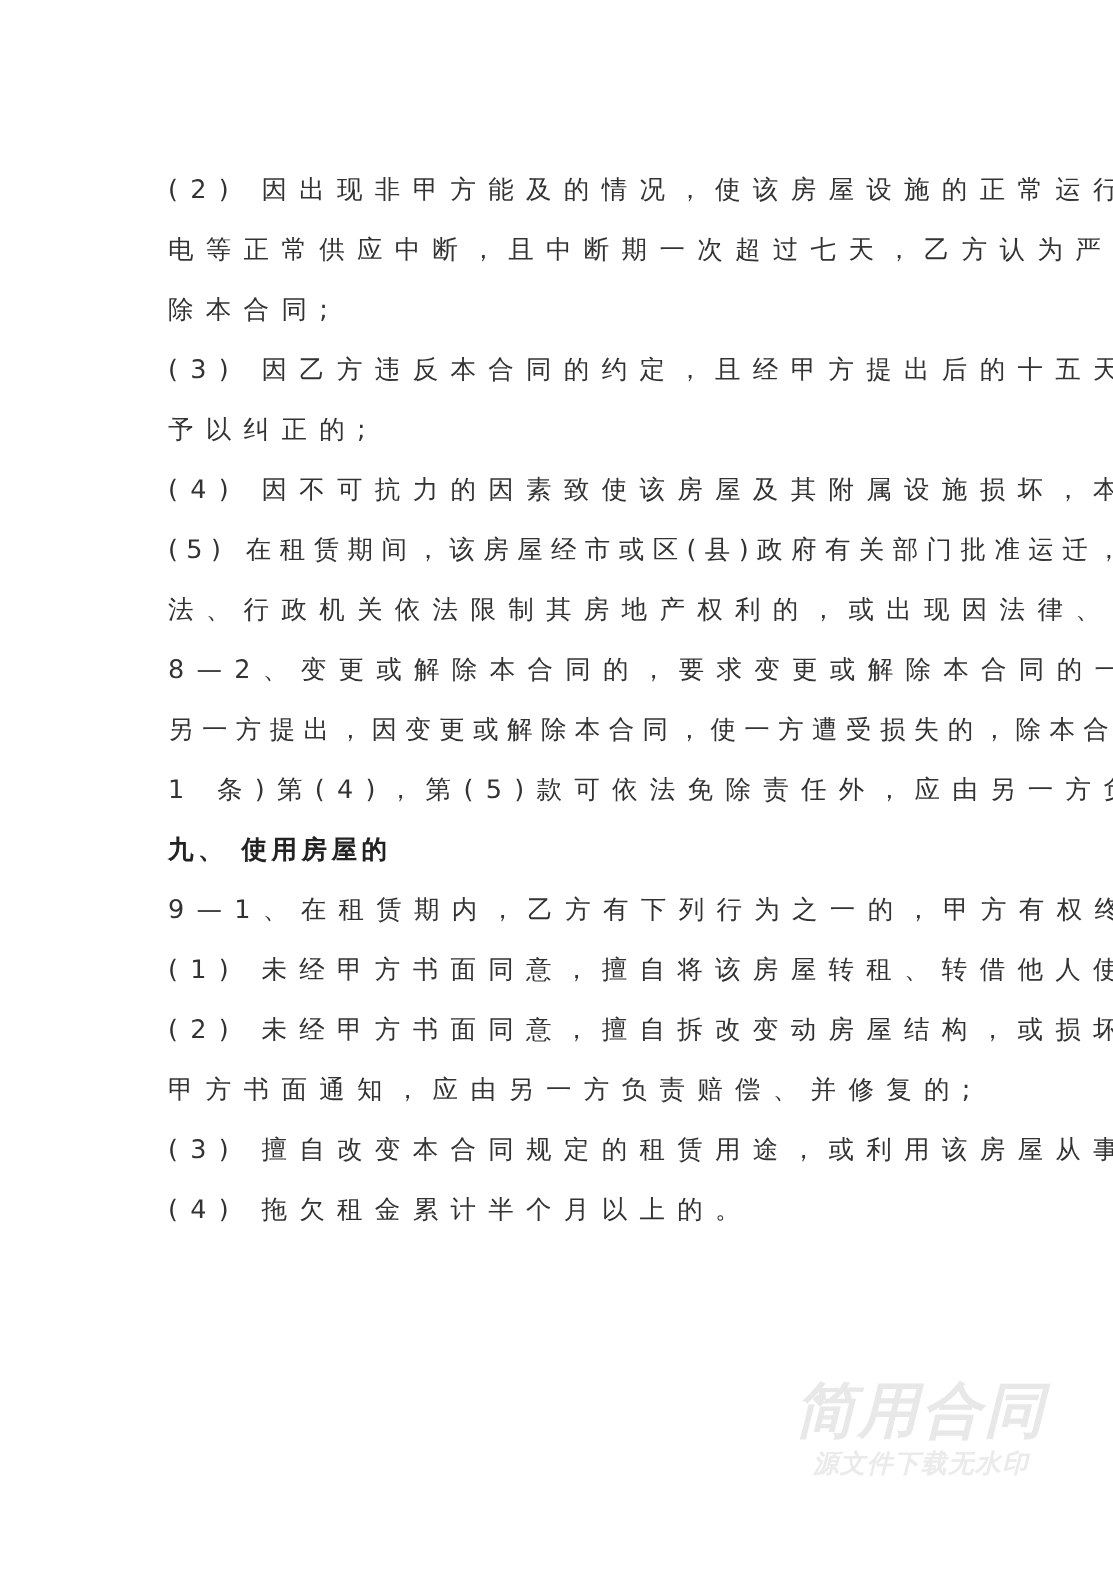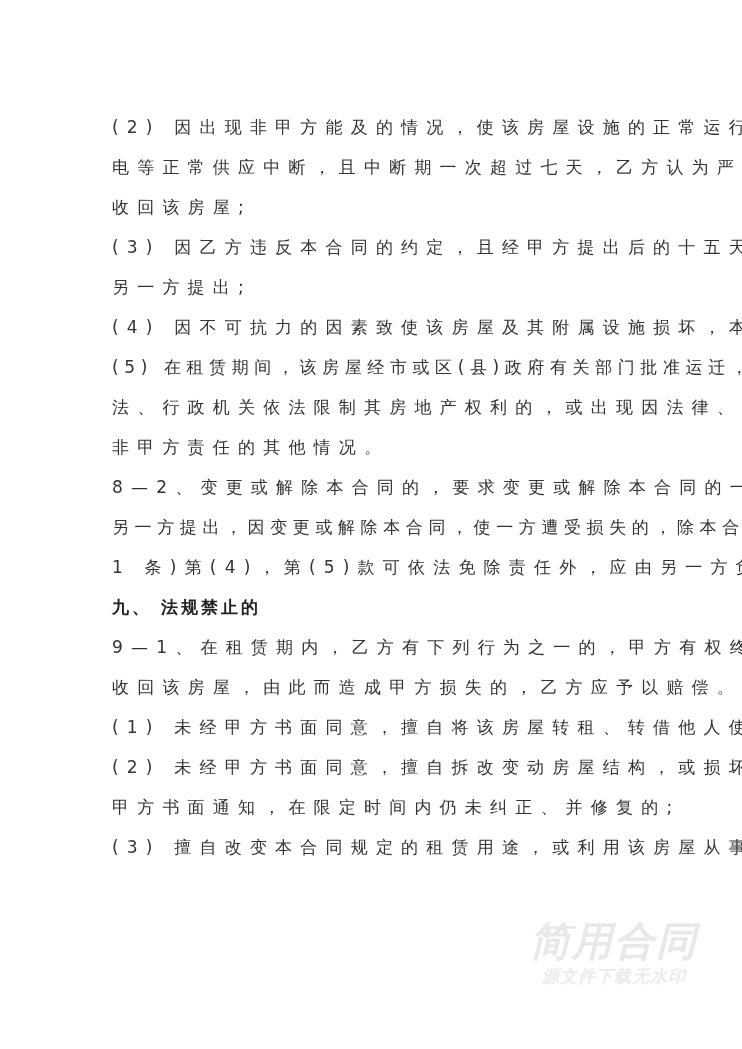--- a/index.html
+++ b/index.html
@@ -61,35 +61,34 @@
       line-height: 24px;
       color: #ebebeb;
     }
   </style>
 </head>
 <body>
 
 <div class="page">
   <div class="line">(2) 因出现非甲方能及的情况，使该房屋设施的正常运行，或水、或</div>
   <div class="line">电等正常供应中断，且中断期一次超过七天，乙方认为严重影响正常</div>
-  <div class="line">收回该房屋;</div>
+  <div class="line">除本合同;</div>
   <div class="line">(3) 因乙方违反本合同的约定，且经甲方提出后的十五天内，乙方未</div>
-  <div class="line">另一方提出;</div>
+  <div class="line">予以纠正的;</div>
   <div class="line">(4) 因不可抗力的因素致使该房屋及其附属设施损坏，本合同不能继</div>
   <div class="line tight">(5) 在租赁期间，该房屋经市或区(县)政府有关部门批准运迁，或经司</div>
   <div class="line">法、行政机关依法限制其房地产权利的，或出现因法律、法规禁止的</div>
-  <div class="line">非甲方责任的其他情况。</div>
   <div class="line">8—2、变更或解除本合同的，要求变更或解除本合同的一方应主动向</div>
   <div class="line tight">另一方提出，因变更或解除本合同，使一方遭受损失的，除本合同(8—</div>
   <div class="line">1 条)第(4)，第(5)款可依法免除责任外，应由另一方负责赔偿。</div>
-  <div class="line heading">九、 法规禁止的</div>
+  <div class="line heading">九、 使用房屋的</div>
   <div class="line">9—1、在租赁期内，乙方有下列行为之一的，甲方有权终止本合同，</div>
-  <div class="line">收回该房屋，由此而造成甲方损失的，乙方应予以赔偿。</div>
   <div class="line">(1) 未经甲方书面同意，擅自将该房屋转租、转借他人使用的;</div>
   <div class="line">(2) 未经甲方书面同意，擅自拆改变动房屋结构，或损坏房屋，且经</div>
-  <div class="line">甲方书面通知，在限定时间内仍未纠正、并修复的;</div>
+  <div class="line">甲方书面通知，应由另一方负责赔偿、并修复的;</div>
   <div class="line">(3) 擅自改变本合同规定的租赁用途，或利用该房屋从事违法违章活</div>
+  <div class="line">(4)  拖欠租金累计半个月以上的。</div>
 </div>
 
 <div class="watermark">
   <div class="wm-title">简用合同</div>
   <div class="wm-sub">源文件下载无水印</div>
 </div>
 
 </body></html>

